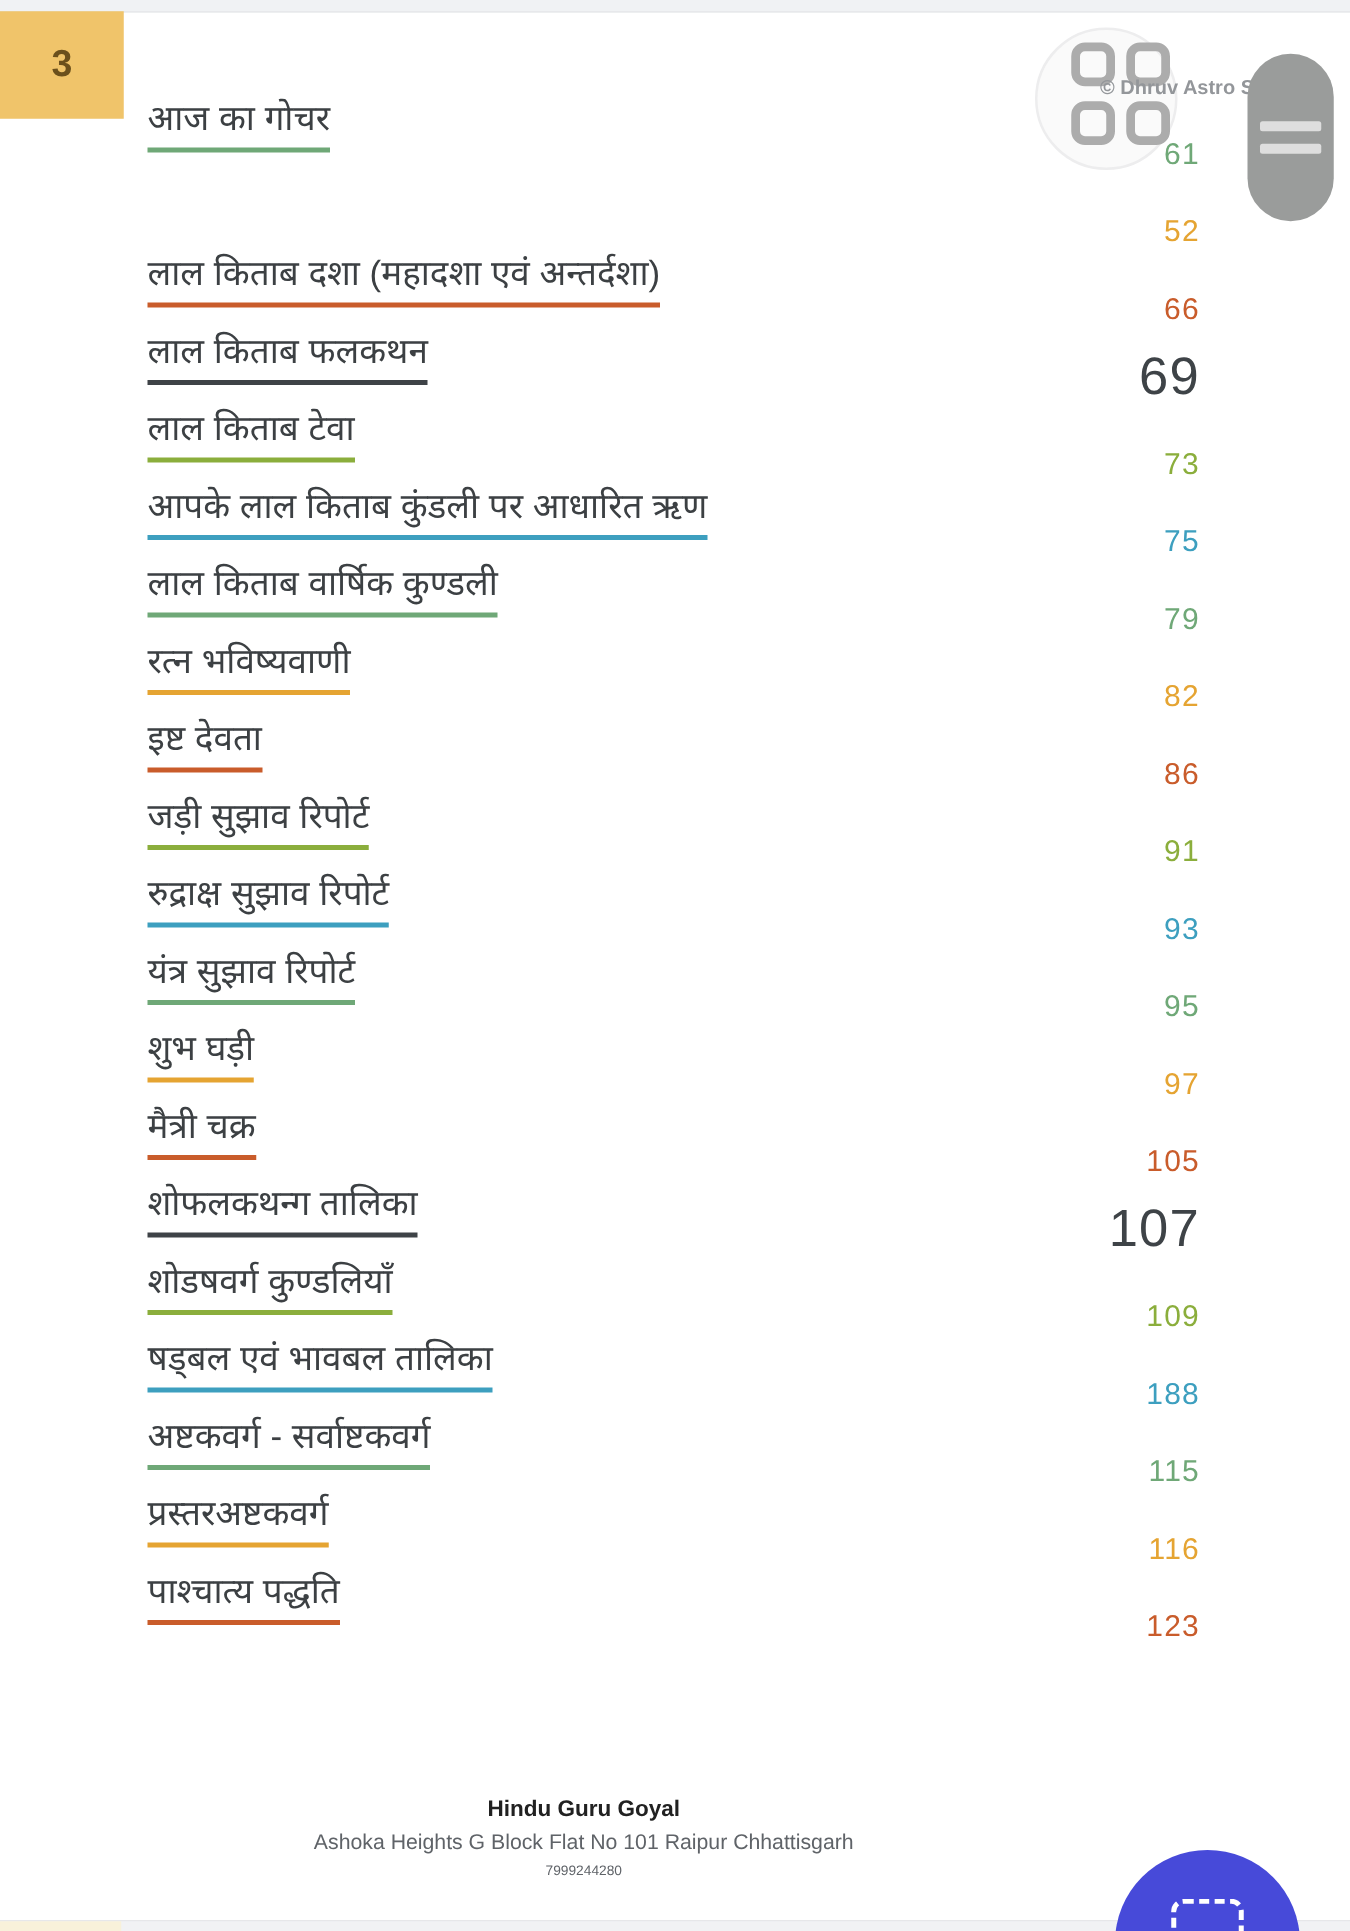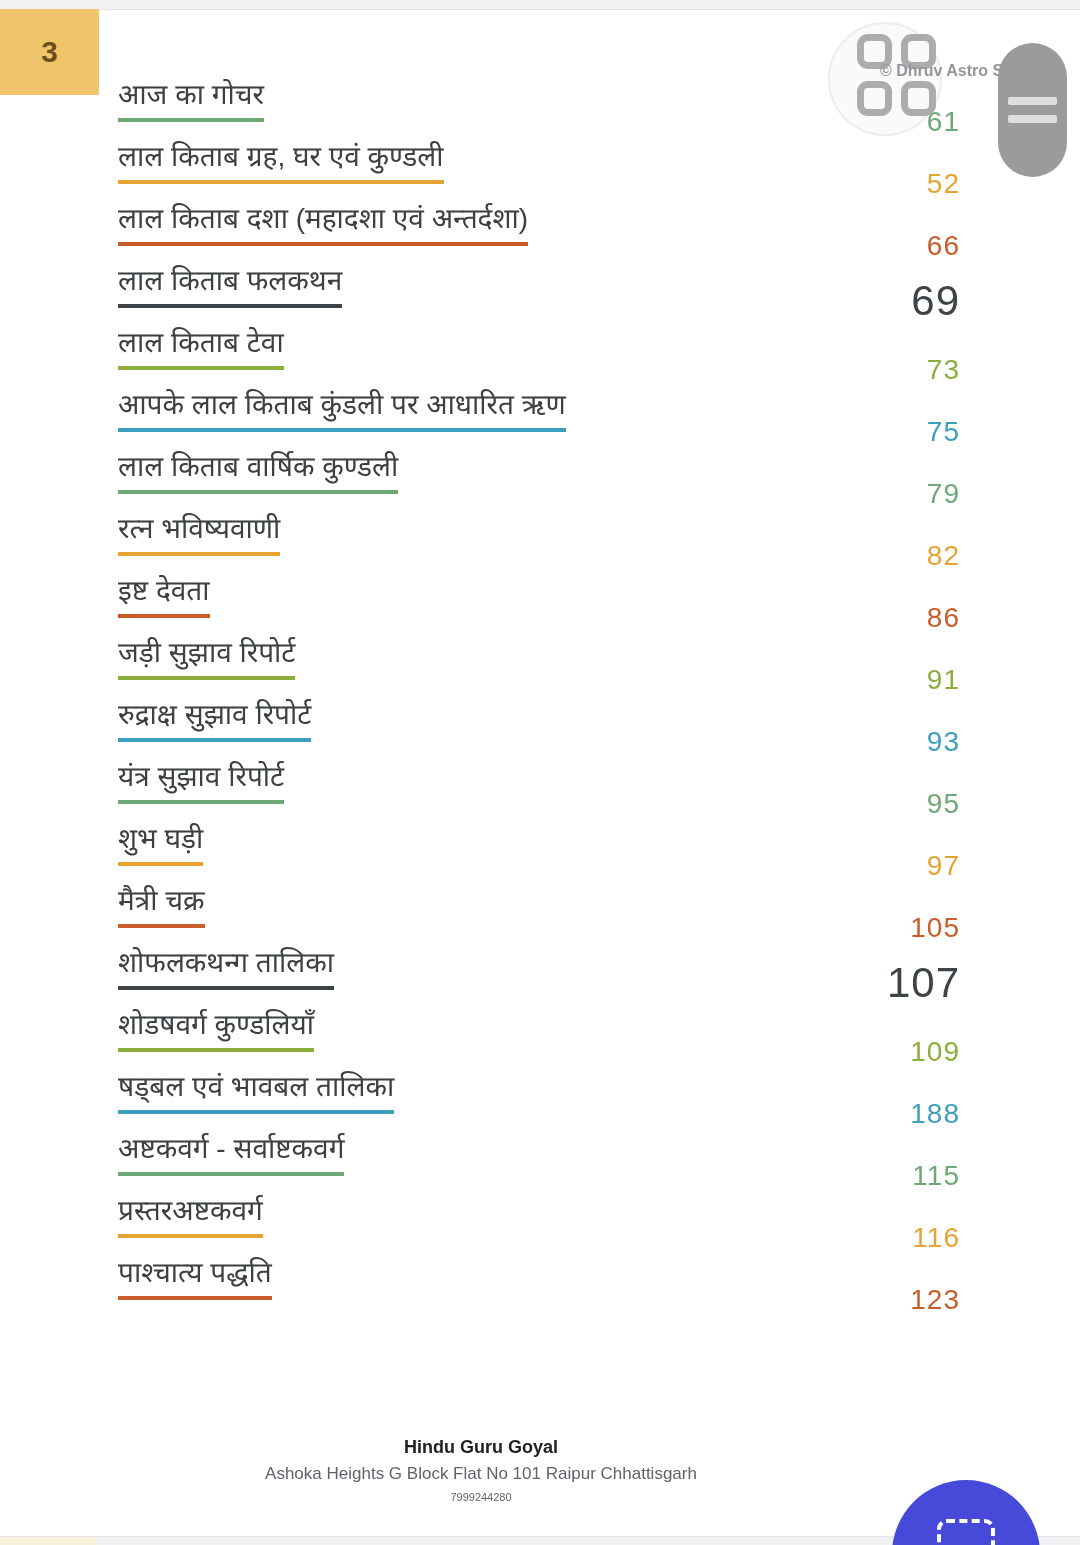--- a/index.html
+++ b/index.html
@@ -15,21 +15,21 @@
   .page-tab{position:absolute;left:0;top:9px;width:99px;height:86px;background:#F0C46A;z-index:3;
             display:flex;align-items:center;justify-content:center;}
   .page-tab span{font-size:30px;font-weight:bold;color:#6B501C;}
 
   
   .toc{position:absolute;left:118px;top:60px;width:842px;z-index:1;}
   .toc-row{position:relative;height:62px;}
   .toc-title{position:absolute;left:0;bottom:0;display:inline-block;
              font-size:28px;line-height:1.25;color:#3C4043;
              padding-bottom:6px;border-bottom:4px solid var(--row-color,#3C4043);}
-  .toc-num{position:absolute;right:0;bottom:-14px;font-size:28px;line-height:1;
+  .toc-num{position:absolute;right:0;bottom:-14px;font-size:24px;line-height:1;
            color:var(--row-color,#3C4043);letter-spacing:1px;}
   .toc-row.dark-num .toc-num{font-size:42px;}
 
   
   .wm-circle{position:absolute;left:828px;top:22px;width:114px;height:114px;border-radius:50%;
              background:rgba(249,249,249,0.82);border:2px solid #EDEDEE;box-sizing:border-box;z-index:5;}
   .wm-square{position:absolute;width:35px;height:35px;box-sizing:border-box;
              border:7px solid #ACACAC;border-radius:11px;z-index:6;}
   .wm-sq-tl{left:857px;top:34px;}
   .wm-sq-tr{left:901px;top:34px;}
@@ -39,21 +39,21 @@
            font-size:16px;font-weight:bold;color:#93969A;white-space:nowrap;}
 
   
   .menu-pill{position:absolute;left:998px;top:43px;width:69px;height:134px;border-radius:35px;
              background:#9A9C9B;z-index:8;}
   .menu-line{position:absolute;left:10px;width:49px;height:8px;background:#DEDEDE;border-radius:2px;}
   .menu-line.l1{top:54px;}
   .menu-line.l2{top:72px;}
 
   
-  .footer{position:absolute;left:15px;top:1432px;width:932px;text-align:center;z-index:1;}
+  .footer{position:absolute;left:1px;top:1432px;width:932px;text-align:center;z-index:1;}
   .footer-name{font-size:18px;font-weight:bold;color:#212121;line-height:30px;}
   .footer-address{font-size:17px;color:#5F6368;line-height:24px;}
   .footer-phone{font-size:11px;color:#5F6368;line-height:23px;}
 
   
   .fab{position:absolute;left:892px;top:1480px;width:148px;height:148px;border-radius:50%;
        background:#474AD9;z-index:9;}
   .fab-icon{position:absolute;left:45px;top:39px;width:58px;height:44px;box-sizing:border-box;
             border:4px dashed #ffffff;border-radius:10px;}
 </style>
@@ -68,21 +68,20 @@
     <span>3</span>
   </div>
 
   <div class="toc" id="toc">
     <div class="toc-row" style="--row-color: #6FA877;">
       <span class="toc-title">आज का गोचर</span>
       <span class="toc-num">61</span>
     </div>
 
     <div class="toc-row" style="--row-color: #E5A432;">
-      <span class="toc-title">लाल किताब ग्रह, घर एवं कुण्डली</span>
       <span class="toc-num">52</span>
     </div>
 
     <div class="toc-row" style="--row-color: #C95C2B;">
       <span class="toc-title">लाल किताब दशा (महादशा एवं अन्तर्दशा)</span>
       <span class="toc-num">66</span>
     </div>
 
     <div class="toc-row dark-num" style="--row-color: #3E4347;">
       <span class="toc-title">लाल किताब फलकथन</span>

